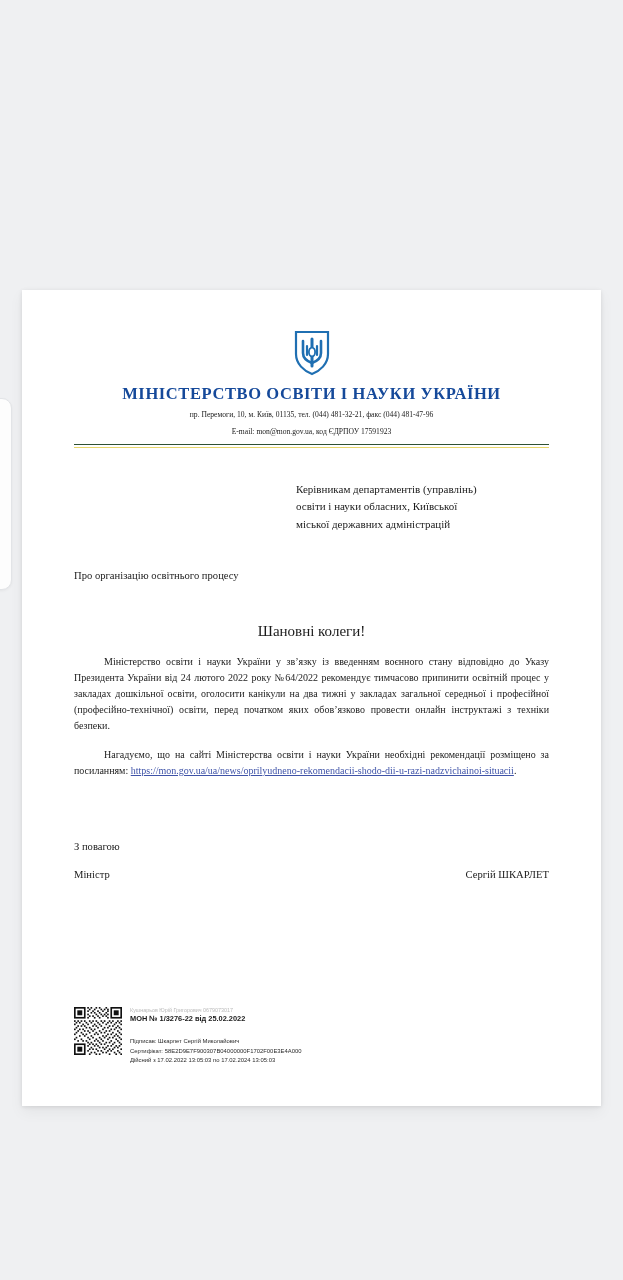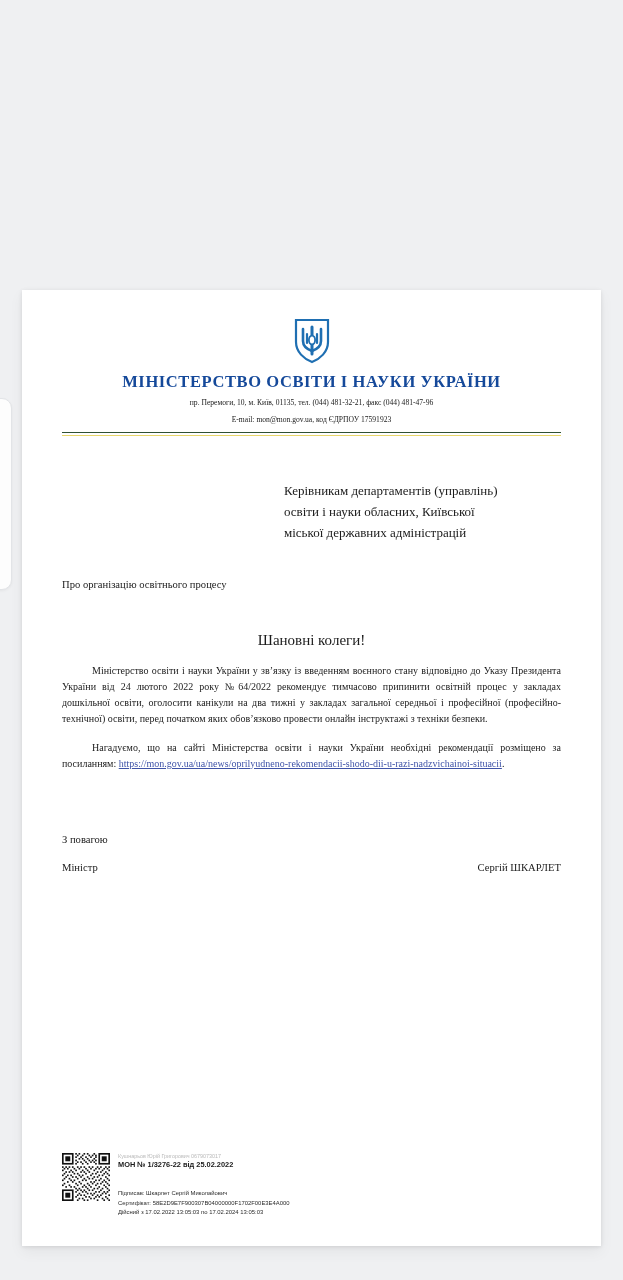--- a/index.html
+++ b/index.html
@@ -28,25 +28,25 @@
     border-radius: 10px;
     box-shadow: 0 1px 3px rgba(0,0,0,0.05);
   }
 
   
   .doc-sheet {
     position: absolute;
     left: 22px;
     top: 290px;
     width: 579px;
-    height: 956px;
+    height: 816px;
     background: #ffffff;
     box-shadow: 0 1px 4px rgba(0,0,0,0.10), 0 6px 14px rgba(0,0,0,0.05);
     box-sizing: border-box;
-    padding: 4px;
+    padding: 16px;
     overflow: hidden;
   }
 
   .doc-inner {
     position: relative;
     width: 100%;
     height: 100%;
     padding: 0 36px;
     box-sizing: border-box;
   }
@@ -88,23 +88,23 @@
   }
   .rule-gold {
     height: 1.4px;
     background: #e8d66a;
     width: 100%;
     margin-top: 1.4px;
   }
 
   
   .addressee {
-    margin-top: 43px;
+    margin-top: 32px;
     margin-left: 222px;
-    font-size: 13px;
+    font-size: 11px;
     line-height: 1.62;
     color: #1b1b1b;
   }
   .addressee div { white-space: nowrap; }
 
   
   .subject {
     margin-top: 36px;
     font-size: 10.6px;
     color: #1b1b1b;
@@ -172,21 +172,21 @@
     line-height: 1.1;
     margin-bottom: 0px;
     white-space: nowrap;
   }
   .stamp-reg {
     font-size: 7.4px;
     font-weight: bold;
     color: #1a1a1a;
     line-height: 1.25;
     white-space: nowrap;
-    margin-bottom: 20px;
+    margin-bottom: 14px;
   }
   .stamp-meta {
     font-size: 5.9px;
     color: #2b2b2b;
     line-height: 1.62;
     white-space: nowrap;
   }
 </style>
 </head>
 <body>

